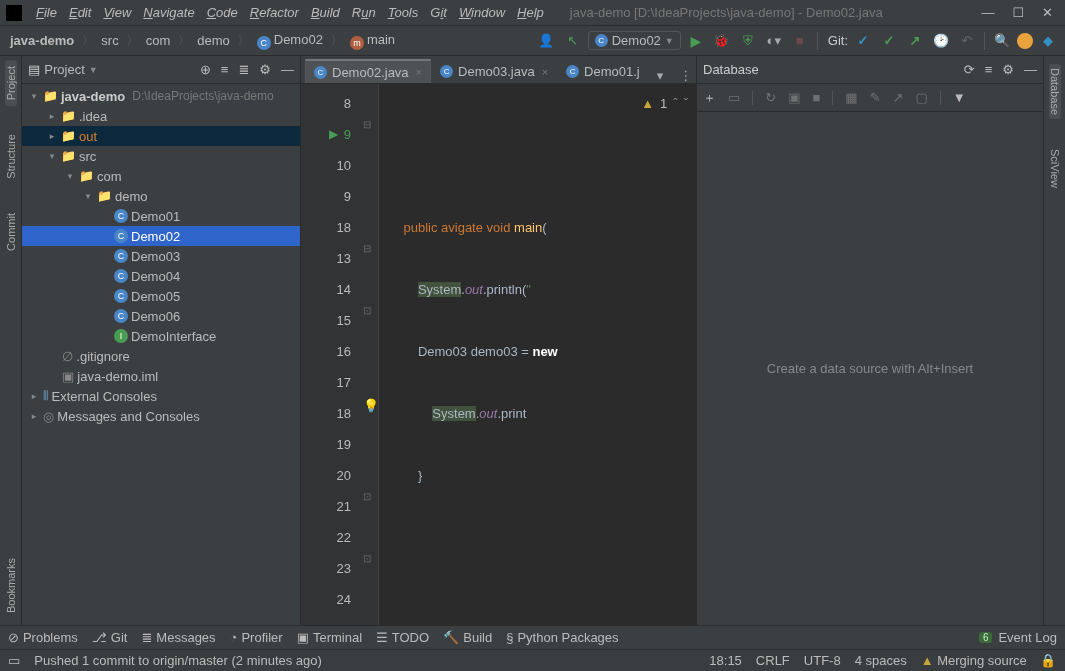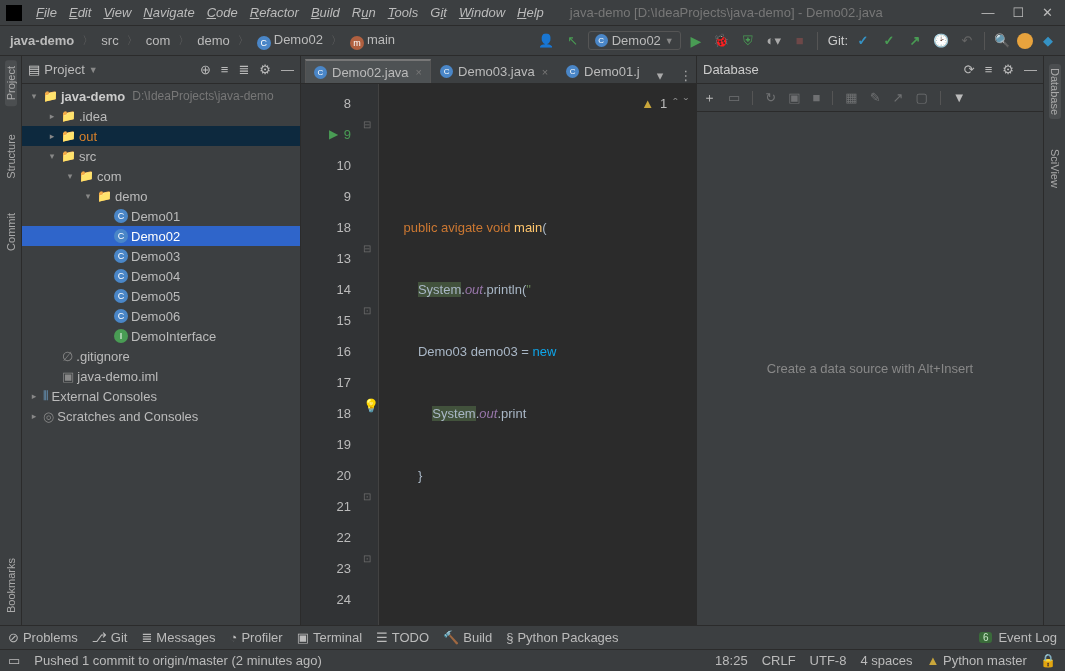--- a/index.html
+++ b/index.html
@@ -55,21 +55,21 @@
 .tab-more { padding:0 8px; color:#aaa; }
 .editor-body { flex:1; display:flex; overflow:hidden; position:relative; }
 .gutter { width:58px; background:#313335; color:#606366; text-align:right; padding:4px 8px 0 0; font-family:"JetBrains Mono","Consolas",monospace; font-size:14px; line-height:31px; }
 .gutter .run-line { color:#499c54; position:relative; }
 .gutter .run-arrow { position:absolute; left:28px; color:#499c54; font-size:12px; }
 .fold-strip { width:20px; background:#313335; border-right:1px solid #424242; position:relative; }
 .fold-strip .mk { position:absolute; left:4px; color:#6b6b6b; font-size:10px; }
 .code { flex:1; font-family:"JetBrains Mono","Consolas",monospace; font-size:15px; line-height:31px; padding:4px 0 0 10px; overflow:hidden; white-space:pre; position:relative; }
 .code .ln { height:31px; }
 .kw { color:#cc7832; }
-.kw-new { color:#0ea5e9; }
+.kw-new { color:#ffffff;font-weight:bold; }
 .field { color:#9876aa; font-style:italic; }
 .fn { color:#ffc66d; }
 .id { color:#a9b7c6; }
 .num { color:#6897bb; }
 .hl { background:#42523c; }
 .warn { color:#bbb; position:absolute; right:8px; top:4px; font-size:12px; display:flex; align-items:center; gap:6px; }
 .warn .wicon { color:#c9a63b; }
 .db-panel { width:347px; background:#3c3f41; border-left:1px solid #2b2b2b; display:flex; flex-direction:column; }
 .db-toolbar { height:28px; border-bottom:1px solid #2b2b2b; display:flex; align-items:center; padding:0 6px; gap:12px; color:#888; }
 .db-body { flex:1; display:flex; align-items:center; justify-content:center; color:#888; font-size:13px; }
@@ -241,21 +241,21 @@
           <span>java-demo.iml</span>
         </div>
       <div class="tree-row" style="padding-left:6px">
           <span class="exp">▸</span>
           <span style="color:#6897bb">⫴</span>
           <span>External Consoles</span>
         </div>
       <div class="tree-row" style="padding-left:6px">
           <span class="exp">▸</span>
           <span style="color:#888">◎</span>
-          <span>Scratches and Consoles</span>
+          <span>Messages and Consoles</span>
         </div>
     </div>
   </div>
 
   <div class="editor-panel">
     <div class="tabs">
       <div class="tab active">
           <span class="c-badge">C</span>
           <span>Demo02.java</span>
           <span class="close">×</span>
@@ -370,20 +370,20 @@
     <span class="item">
         <span>Event Log</span>
       </span>
   </div>
 </div>
 
 <div class="status-bar">
   <span>▭</span>
   <span>Pushed 1 commit to origin/master (2 minutes ago)</span>
   <div class="right">
-    <span>18:25</span>
+    <span>18:15</span>
     <span>CRLF</span>
     <span>UTF-8</span>
     <span>4 spaces</span>
-    <span><span class="warn-ico">▲</span> <span>Python master</span></span>
+    <span><span class="warn-ico">▲</span> <span>Merging source</span></span>
     <span>🔒</span>
   </div>
 </div>
 
 </body></html>

